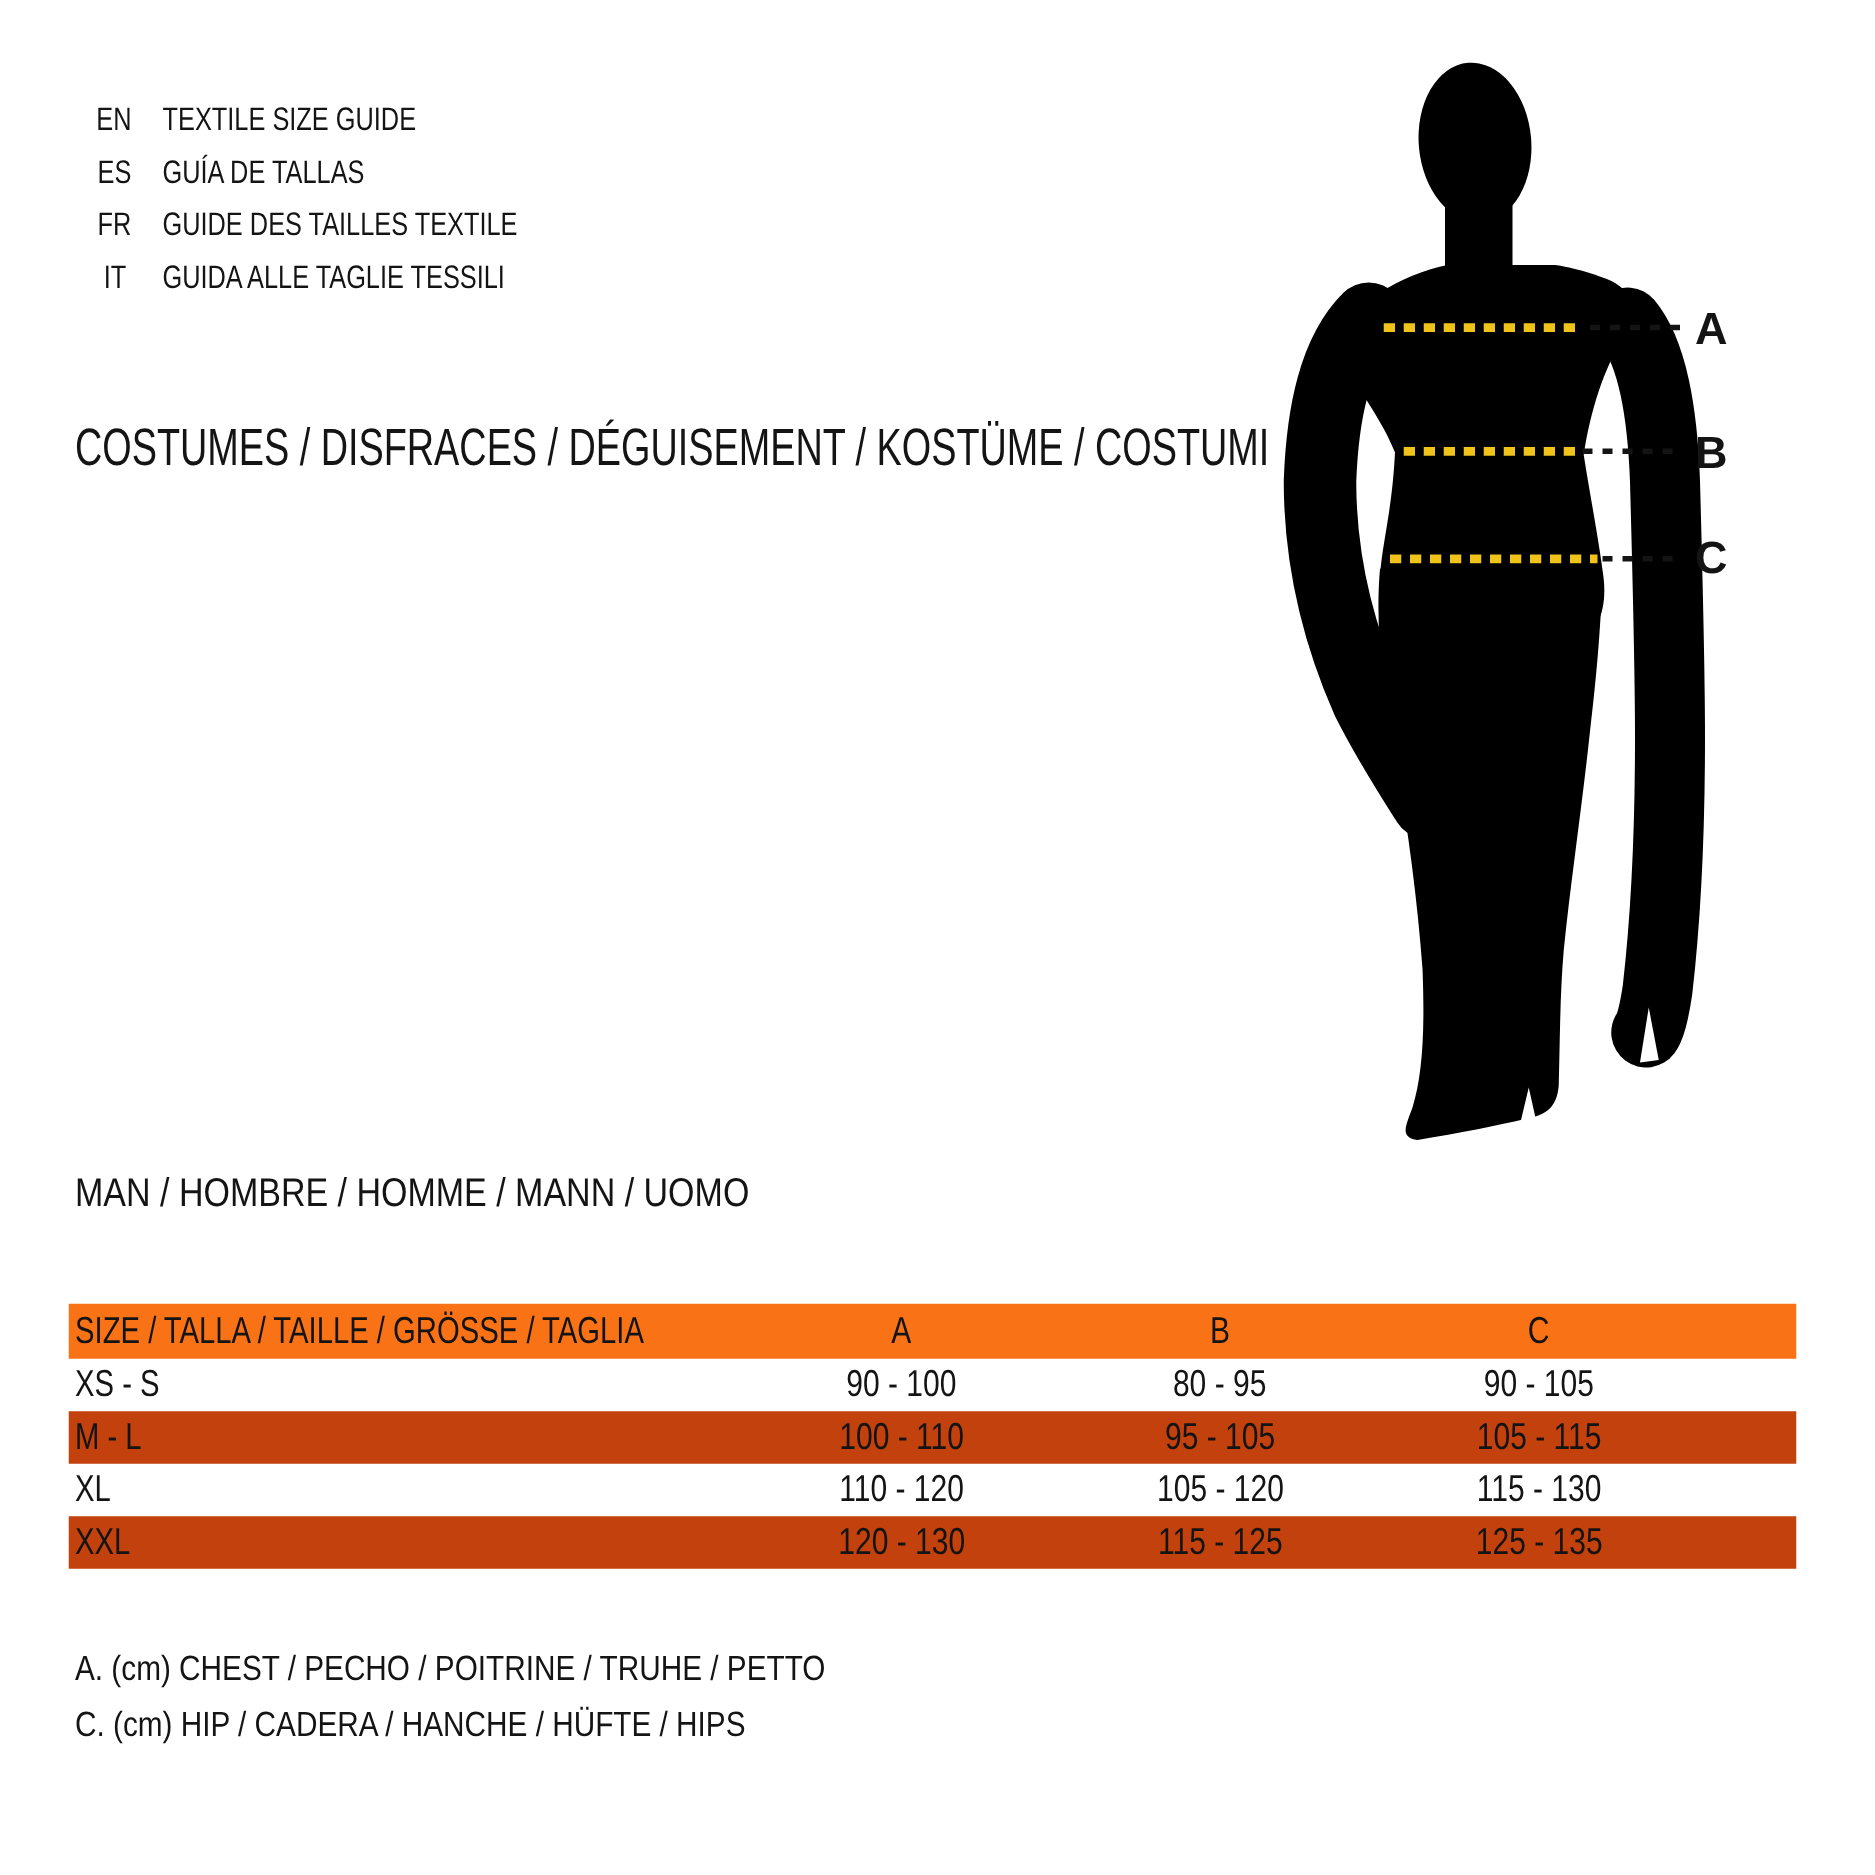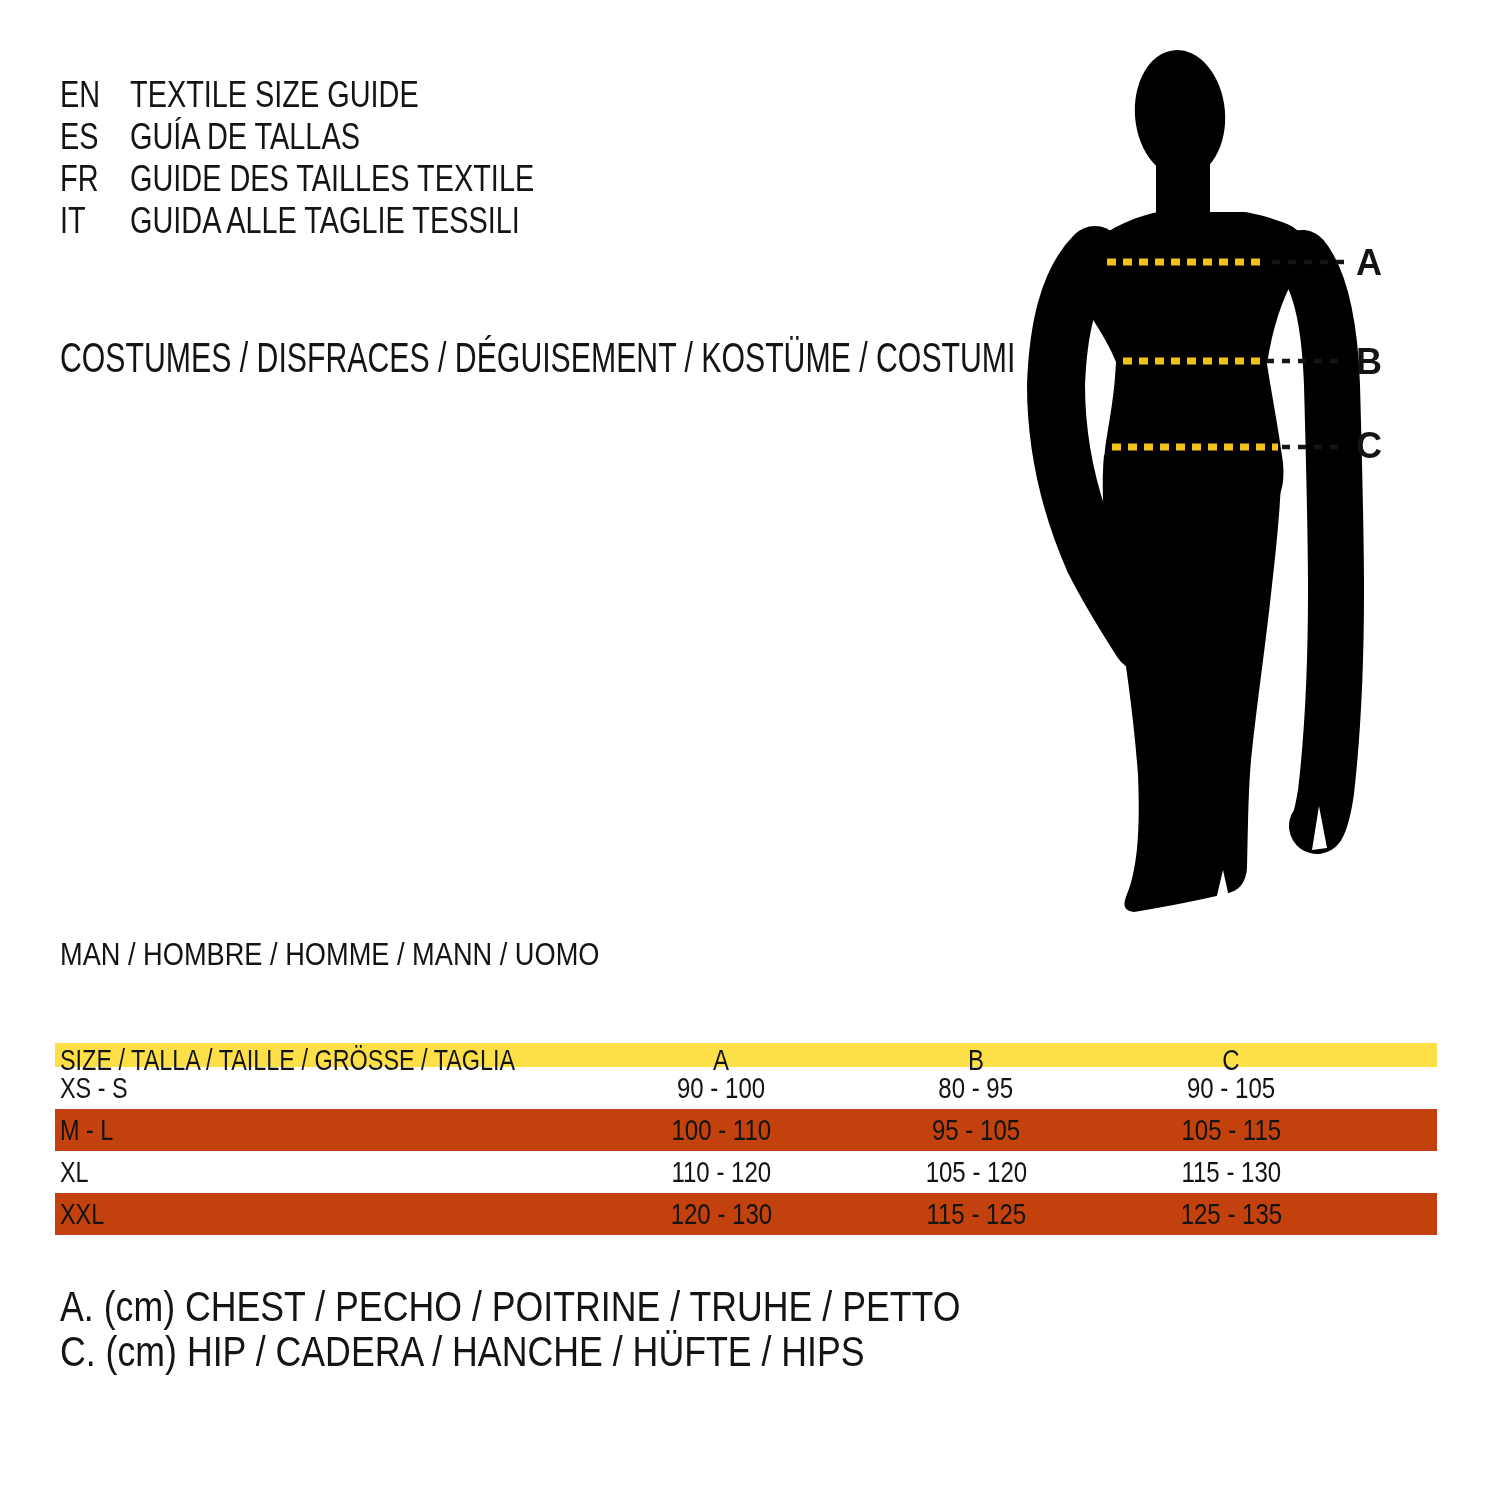--- a/index.html
+++ b/index.html
@@ -13,48 +13,48 @@
   }
   .abs { position:absolute; }
 
   
   .cond   { display:inline-block; transform:scaleX(0.78); transform-origin:0 50%; white-space:nowrap; }
   .cond-m { display:inline-block; transform:scaleX(0.85); transform-origin:0 50%; white-space:nowrap; }
   .cond-c { display:inline-block; transform:scaleX(0.80); transform-origin:50% 50%; white-space:nowrap; }
 
   
   .lang-block { left:60px; top:74px; }
-  .lang-row   { display:flex; align-items:center; height:42px; font-size:37px; }
+  .lang-row   { display:flex; align-items:center; height:42px; font-size:26px;text-align:center; }
   .lang-code  { width:70px; flex:0 0 70px; }
 
   
   .heading-block { left:60px; top:336px; height:44px; display:flex; align-items:center;
                    font-size:42px; font-weight:400; }
   .heading-block .cond-h { display:inline-block; transform:scaleX(0.72); transform-origin:0 50%; white-space:nowrap; }
 
   
   .figure-block { left:1020px; top:30px; width:460px; height:940px; }
   svg text.marker-label {
     font-family:"Liberation Sans","DejaVu Sans",sans-serif;
     font-weight:700; font-size:36px; fill:#141414;
   }
 
   
   .section-label { left:60px; top:932px; height:44px; display:flex; align-items:center; font-size:32px; }
 
   
   .size-table { left:55px; top:1043px; width:1382px; font-size:30px; }
   .t-row  { display:grid; grid-template-columns:540px 252px 258px 252px 80px; align-items:center; height:42px; }
-  .t-head { height:24px; background:#fde047; }
+  .t-head { height:44px; background:#f97316; }
   .t-alt  { background:#c2410c;text-decoration:underline; }
   .c-size { padding-left:5px; text-align:left; }
   .c-val  { text-align:center; }
 
   
-  .legend-block { left:60px; top:1284px; font-size:42px; }
+  .legend-block { left:60px; top:1312px; font-size:28px; }
   .legend-row   { display:flex; align-items:center; height:45px; }
 </style>
 </head>
 <body>
 
 <div class="abs lang-block">
   <div class="lang-row">
     <div class="lang-code"><span class="cond">EN</span></div>
     <span class="cond">TEXTILE SIZE GUIDE</span>
   </div>

